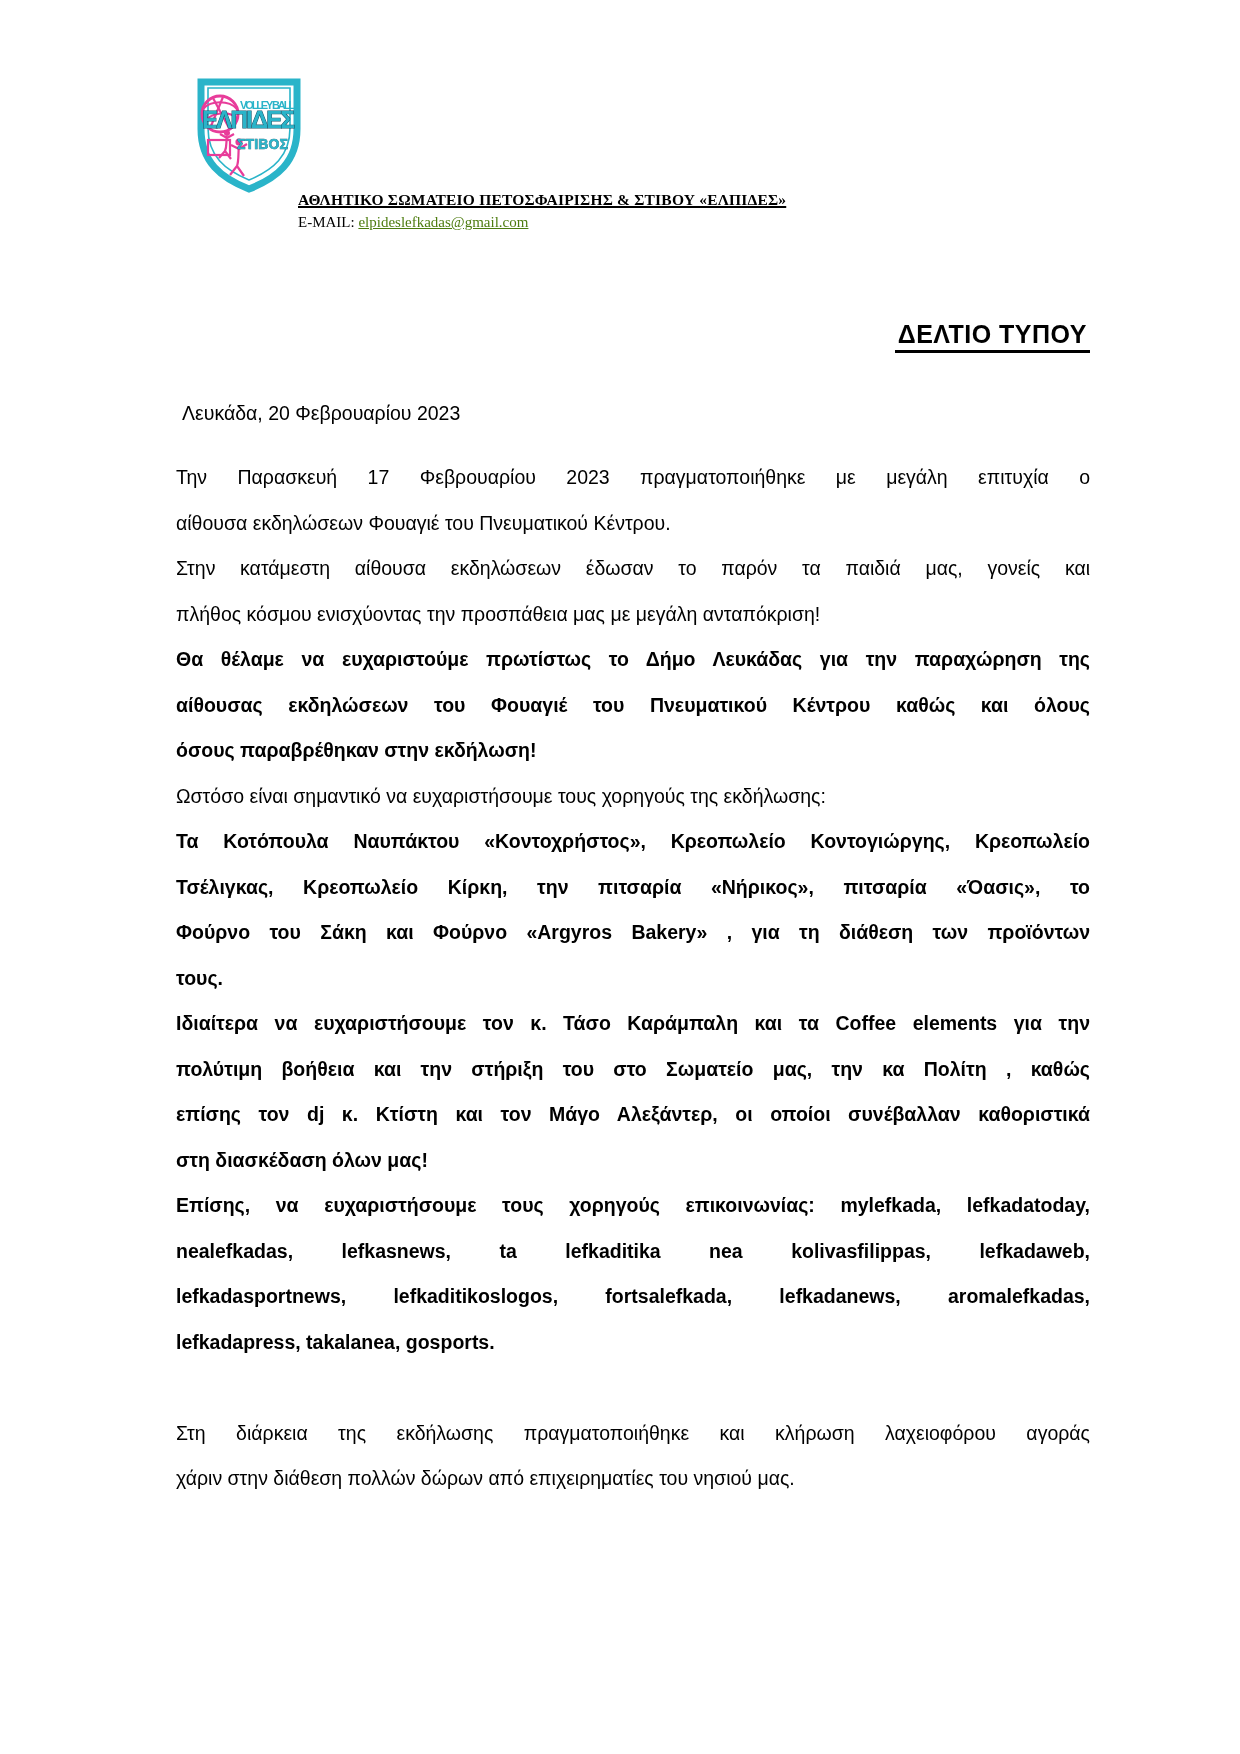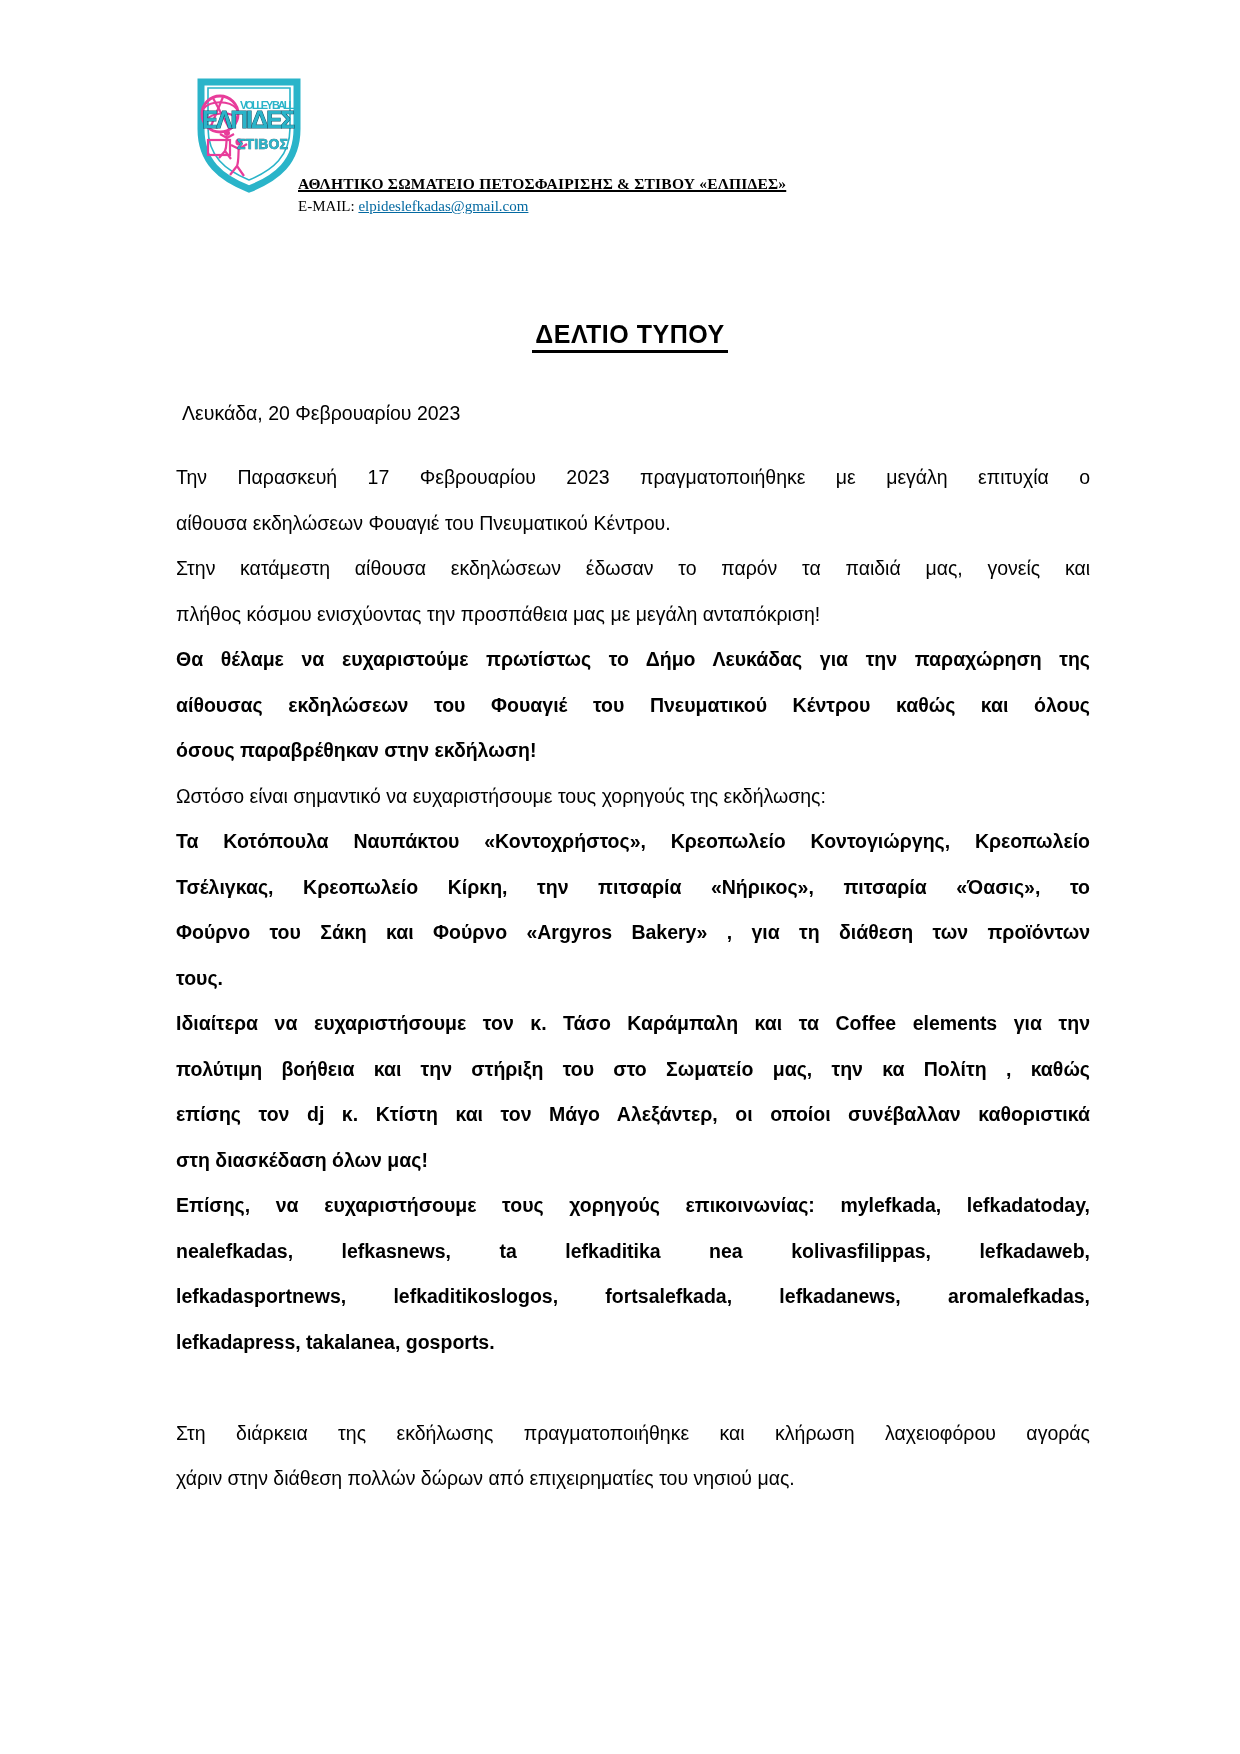--- a/index.html
+++ b/index.html
@@ -6,38 +6,38 @@
   body{
     width:1240px;height:1754px;
     background:#ffffff;color:#000;
     font-family:"Liberation Sans",sans-serif;
     position:relative;overflow:hidden;
   }
   .abs{position:absolute;}
 
   
   #logo{left:194px;top:76px;width:110px;height:118px;}
-  #org-header{left:298px;top:174px;width:560px;}
+  #org-header{left:298px;top:190px;width:560px;}
   #org-name{
     font-family:"Liberation Serif",serif;
     font-weight:bold;font-size:15.5px;line-height:20px;
     text-decoration:underline;text-decoration-thickness:1.5px;
     letter-spacing:.2px;white-space:nowrap;
   }
   #email-line{
     font-family:"Liberation Serif",serif;
     font-size:15px;line-height:20px;margin-top:2px;white-space:nowrap;
   }
   #email-line .label{}
   #email-link{text-decoration:underline;cursor:pointer;}
 
   
   #doc-title{
     left:170px;top:311px;width:920px;height:46px;line-height:46px;
-    text-align:center;font-size:25px;font-weight:bold;letter-spacing:.5px;
+    text-align:right;font-size:25px;font-weight:bold;letter-spacing:.5px;
   }
   #doc-title span{border-bottom:3px solid #000;padding:0 3px 2px 3px;}
 
   #dateline{
     left:182px;top:391px;width:920px;height:45px;line-height:45px;
     font-size:19.5px;
   }
 
   #body-text{left:170px;top:455px;width:920px;font-size:19.5px;}
   .line{
@@ -71,21 +71,21 @@
     <circle cx="45" cy="66" r="3.6" fill="#e83c9a" stroke="none"></circle>
     <path d="M45,70 C44,78 45,84 43,90 M45,73 L37,69 M45,73 L53,68 M43,90 L36,99 M43,90 L50,100"></path>
   </g>
   <text x="43" y="73" font-size="14" font-weight="bold" fill="#2ab4c9" stroke="#15566b" stroke-width="0.6" textLength="52" style="paint-order:stroke fill;letter-spacing:1px;" font-family="Liberation Sans, sans-serif">ΣΤΙΒΟΣ</text>
 </svg>
 
 <div id="org-header" class="abs">
   <div id="org-name">ΑΘΛΗΤΙΚΟ ΣΩΜΑΤΕΙΟ ΠΕΤΟΣΦΑΙΡΙΣΗΣ  &amp; ΣΤΙΒΟΥ «ΕΛΠΙΔΕΣ»</div>
   <div id="email-line">
     <span class="label">E-MAIL:</span>
-    <a id="email-link" href="#" title="elpideslefkadas@gmail.com" style="color: #0369a1;">elpideslefkadas@gmail.com</a>
+    <a id="email-link" href="#" title="elpideslefkadas@gmail.com" style="color: #4d7c0f;">elpideslefkadas@gmail.com</a>
   </div>
 </div>
 
 <div id="doc-title" class="abs">
   <span>ΔΕΛΤΙΟ ΤΥΠΟΥ</span>
 </div>
 
 <div id="dateline" class="abs">Λευκάδα, 20 Φεβρουαρίου 2023</div>
 
 <div id="body-text" class="abs">

